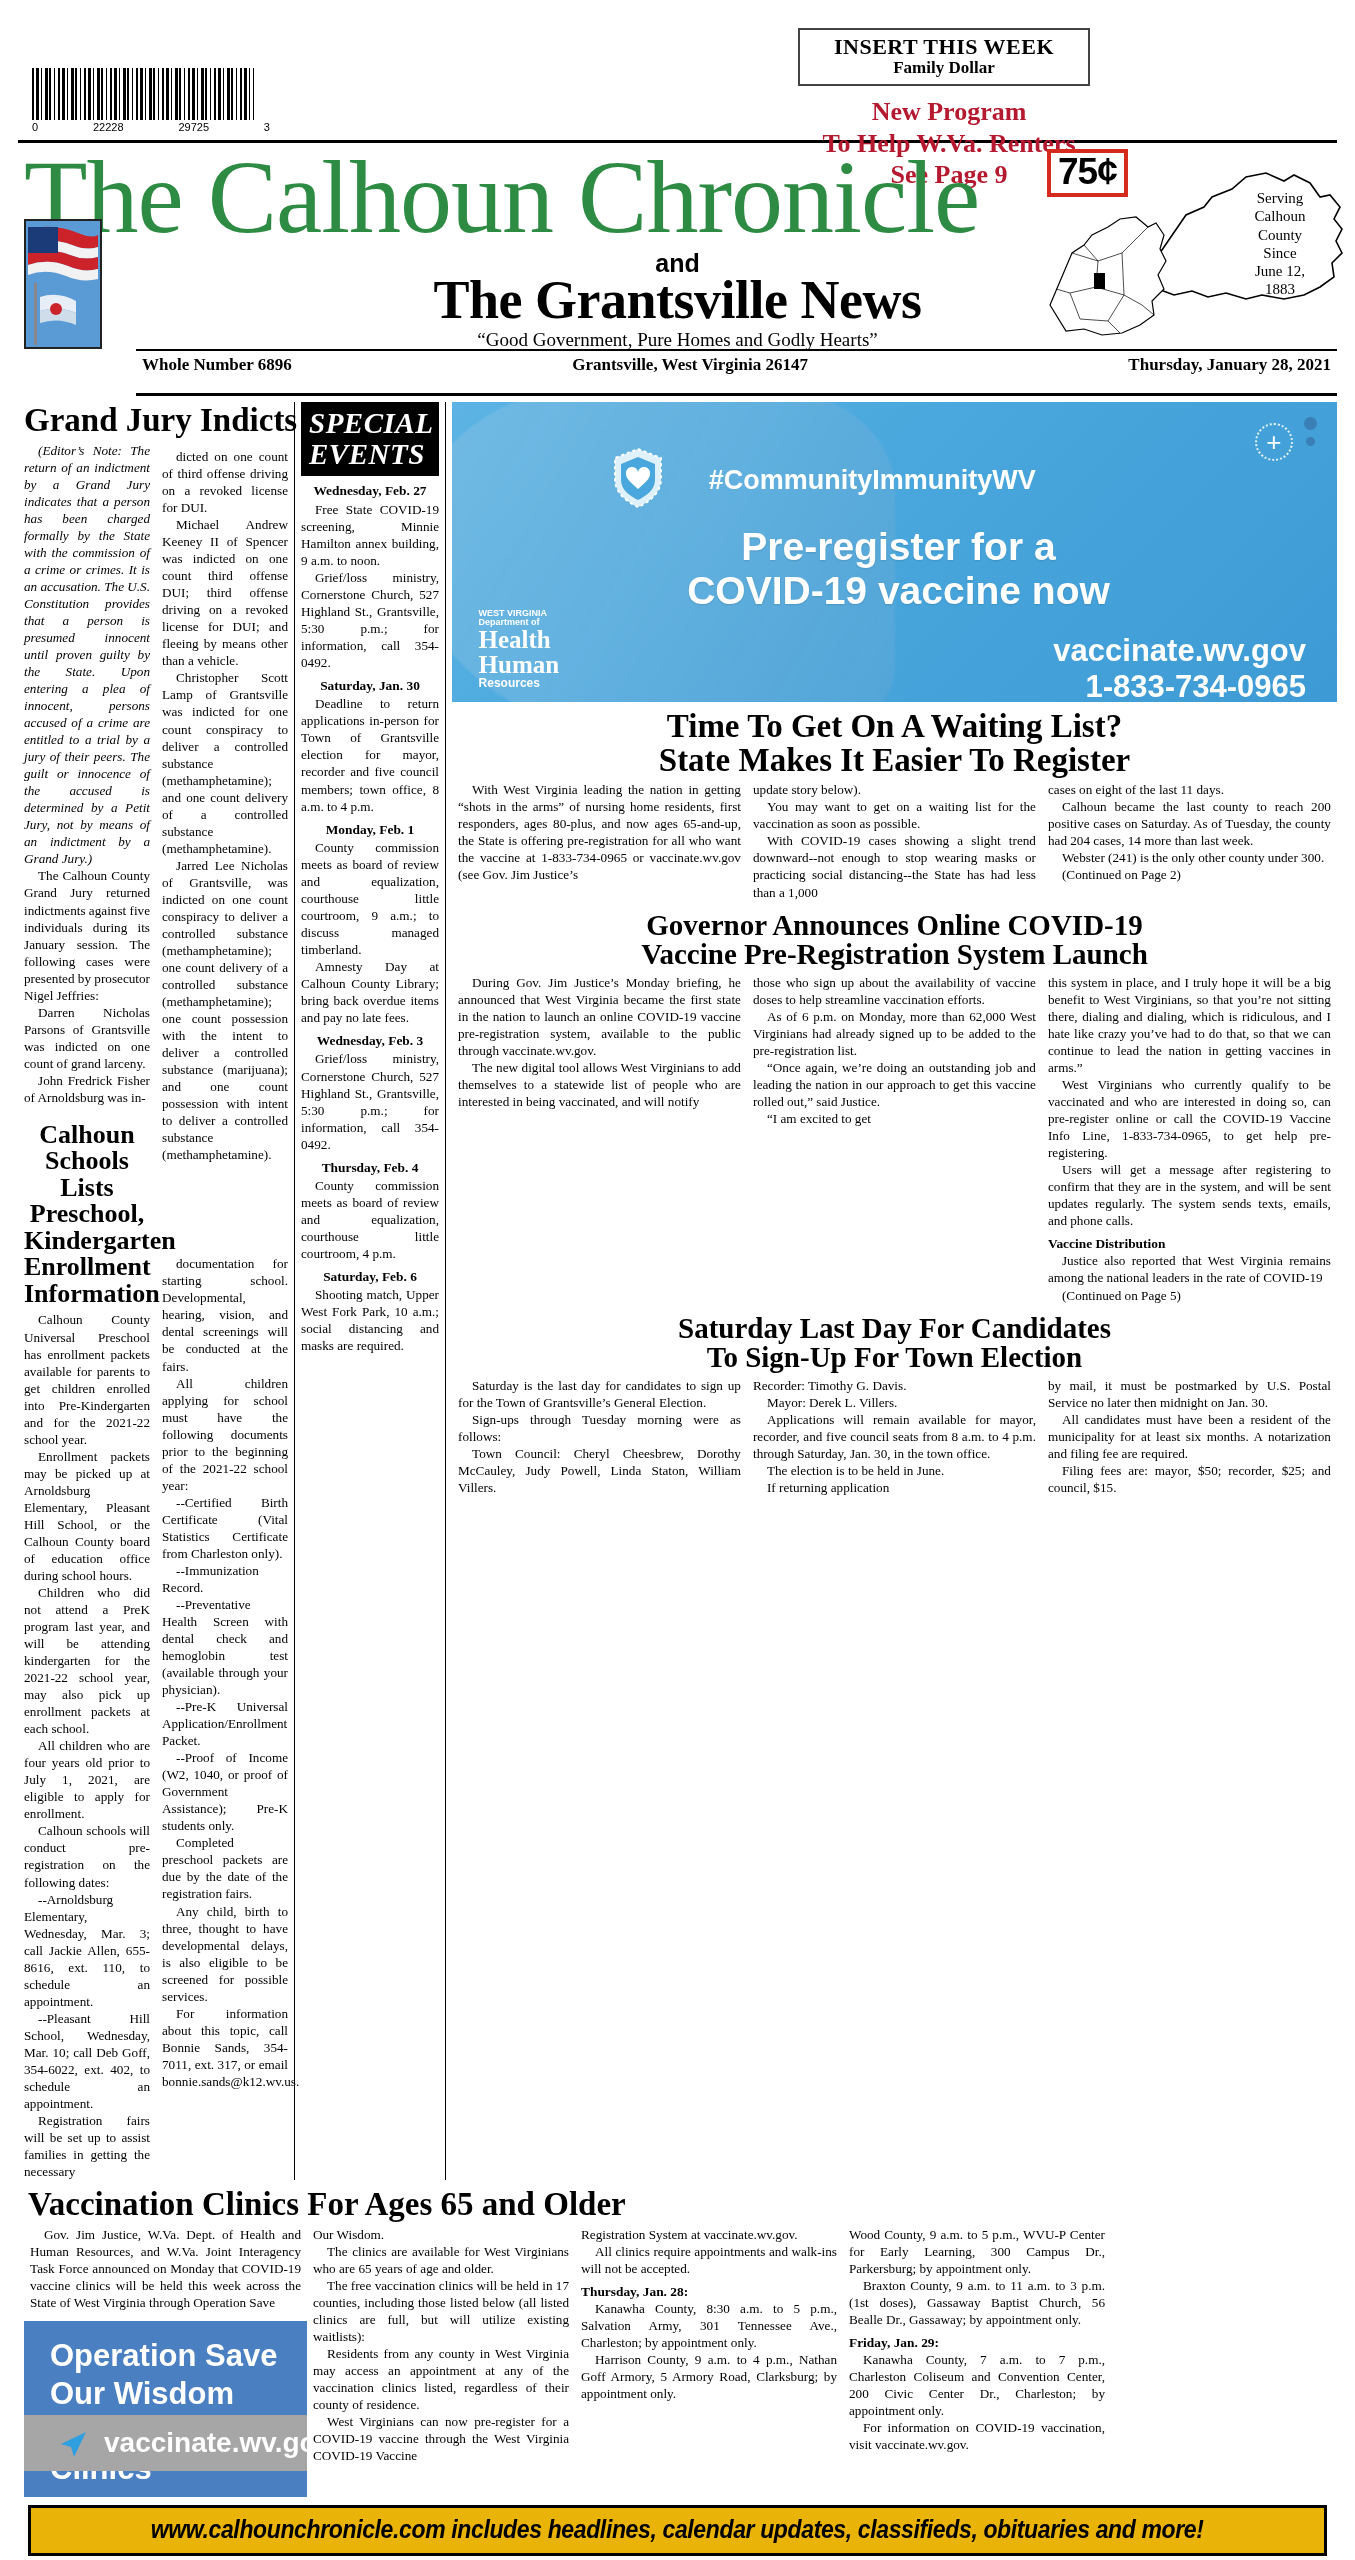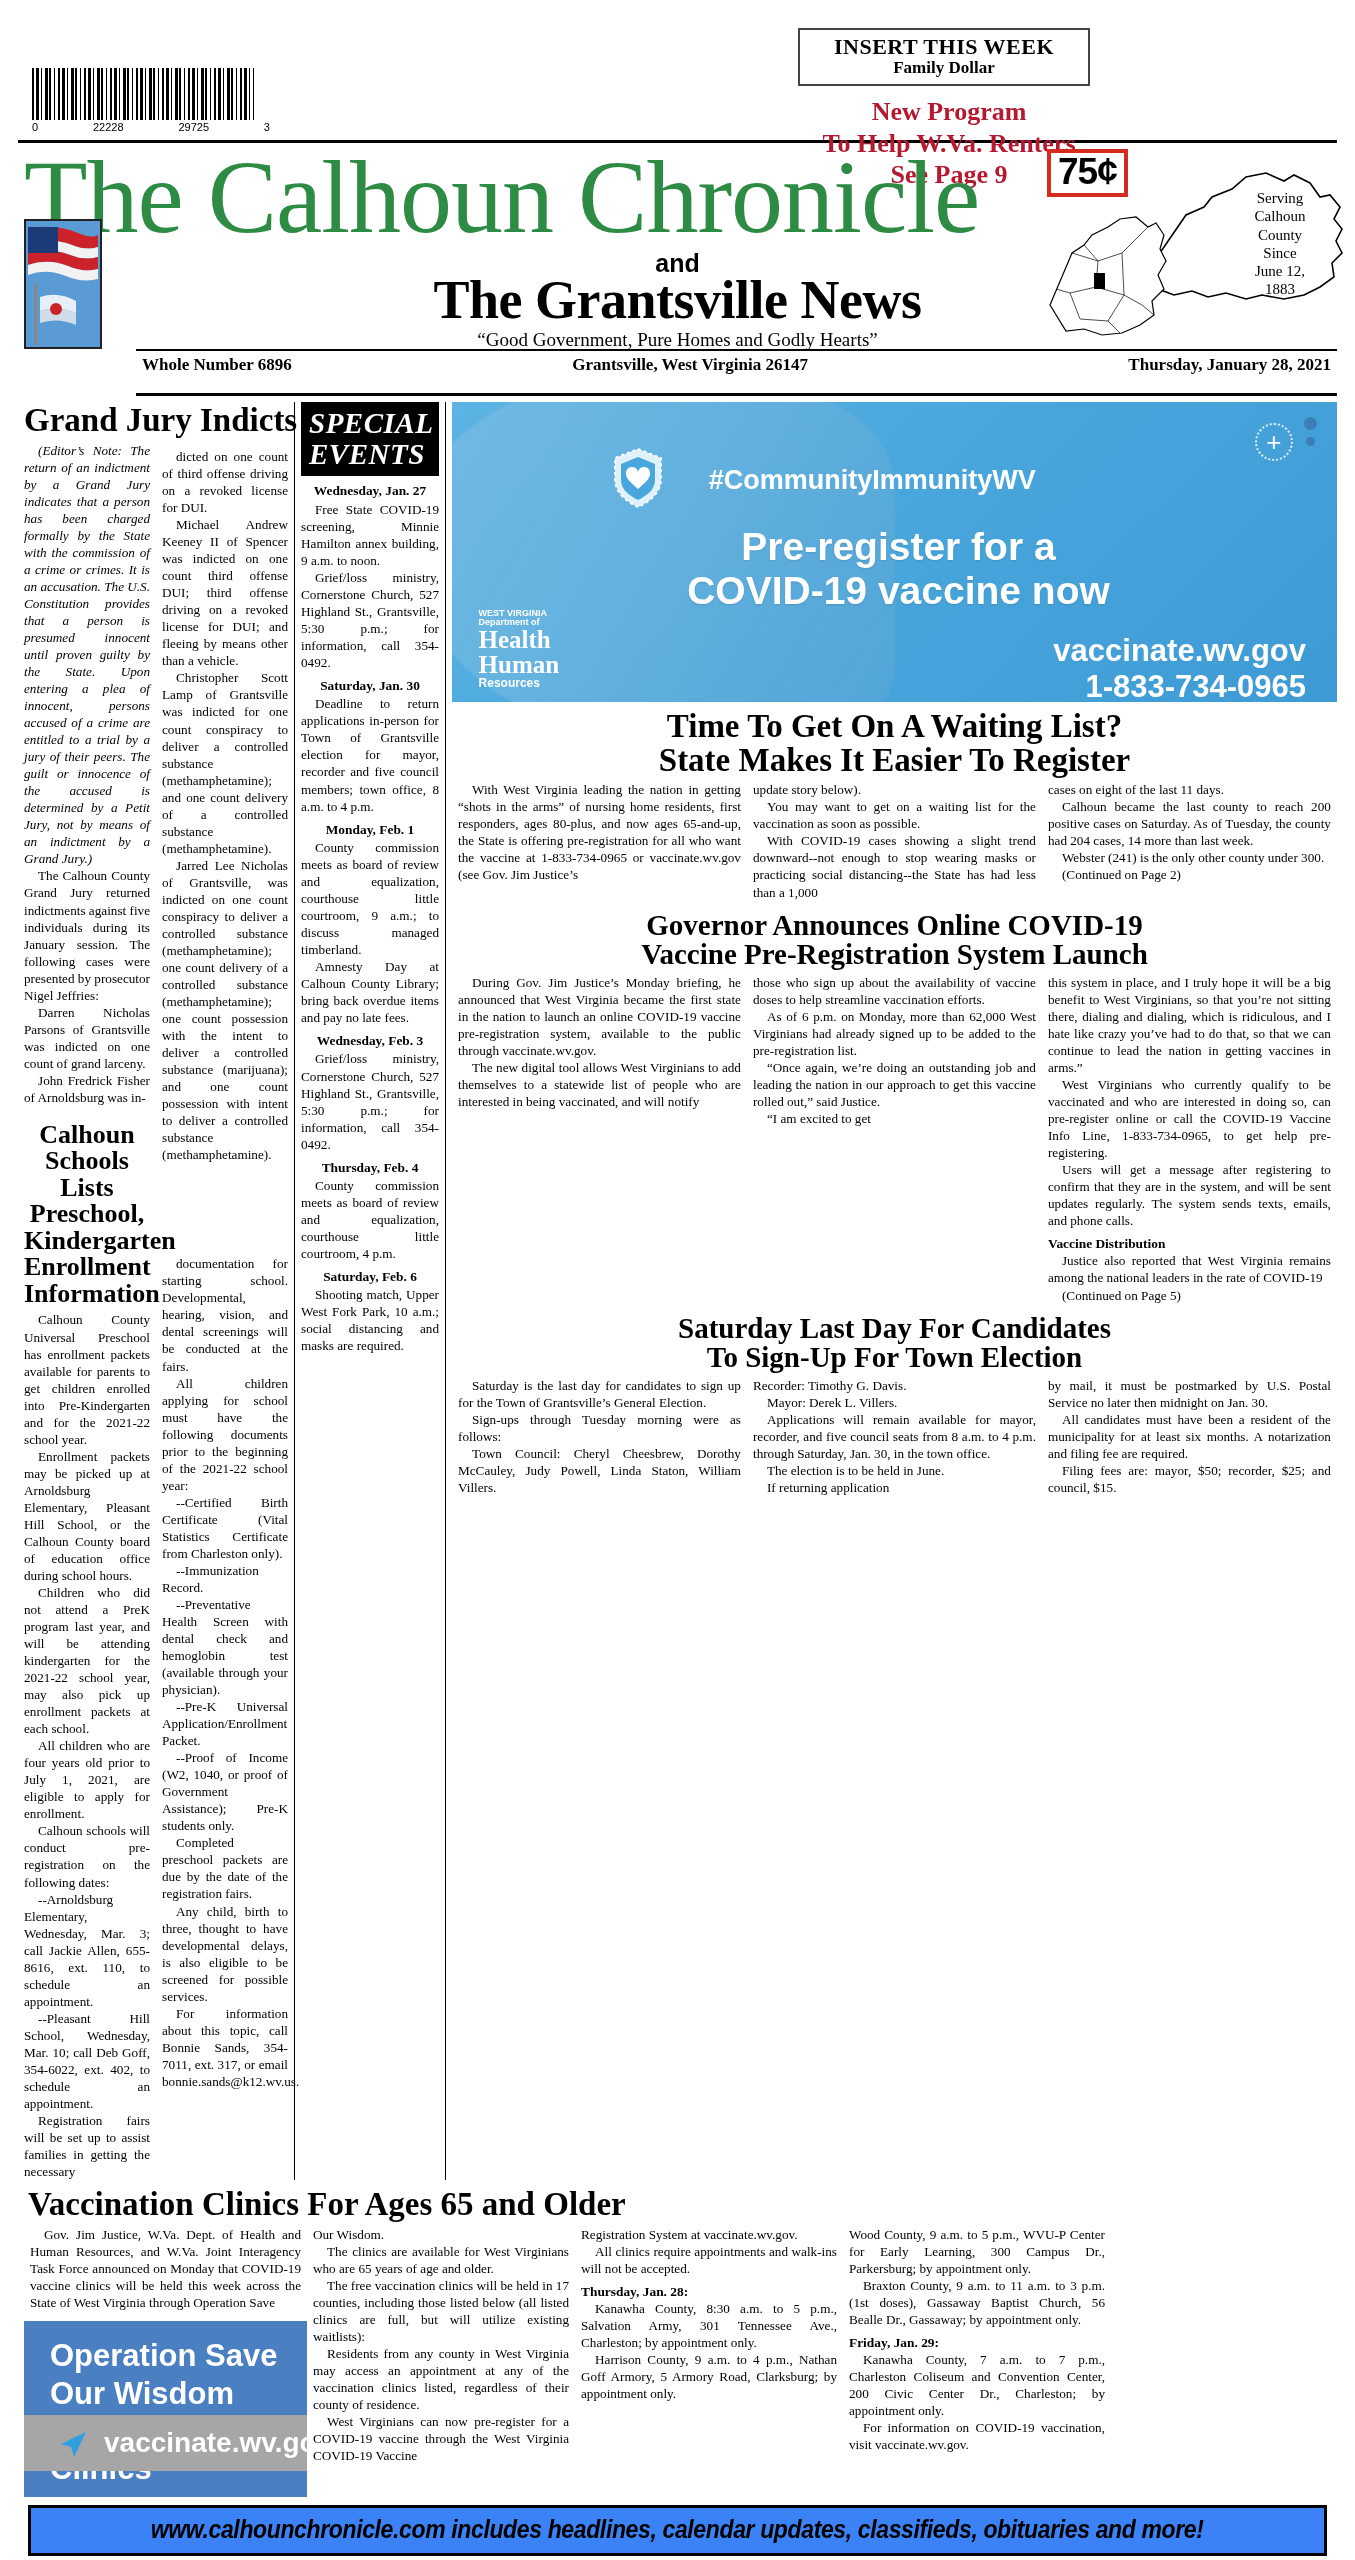--- a/index.html
+++ b/index.html
@@ -127,21 +127,21 @@
   
   .ad-osow { position:relative; width:100%; height:176px; background:#4a7fc1; overflow:hidden; }
   .ad-osow .t1 { position:absolute; left:26px; top:16px; color:#fff;
     font-family:"Liberation Sans", sans-serif; font-weight:bold; font-size:31px; line-height:1.22; }
   .ad-osow .band { position:absolute; left:0; right:0; bottom:26px; height:56px; background:#a6a6a6; }
   .ad-osow .url { position:absolute; left:80px; bottom:38px; color:#fff;
     font-family:"Liberation Sans", sans-serif; font-weight:bold; font-size:28px; }
   .ad-osow .arrow { position:absolute; left:34px; bottom:38px; width:30px; height:30px; }
 
   
-  .footer { margin:8px 14px 0; background:#3b82f6; border:3px solid #000;
+  .footer { margin:8px 14px 0; background:#eab308; border:3px solid #000;
     text-align:center; padding:7px 0 9px; }
   .footer span { font-family:"Liberation Sans", sans-serif; font-style:italic;
     font-weight:bold; font-size:25px; letter-spacing:-.4px; transform:scaleX(.92);
     display:inline-block; }
 
   .sechead { font-weight:bold; font-size:13.4px; margin-top:6px; }
 </style>
 </head>
 <body>
 
@@ -287,21 +287,21 @@
     </div>
 
     <div class="vrule"></div>
 
     <div class="col" style="width:150px;">
       <div class="se-head">
         <div>SPECIAL</div>
         <div>EVENTS</div>
       </div>
 
-      <div class="se-date">Wednesday, Jan. 27</div>
+      <div class="se-date">Wednesday, Feb. 27</div>
       <p class="b">Free State COVID-19 screening, Minnie Hamilton annex building, 9 a.m. to noon.</p>
       <p class="b">Grief/loss ministry, Cornerstone Church, 527 Highland St., Grantsville, 5:30 p.m.; for information, call 354-0492.</p>
 
       <div class="se-date">Saturday, Jan. 30</div>
       <p class="b">Deadline to return applications in-person for Town of Grantsville election for mayor, recorder and five council members; town office, 8 a.m. to 4 p.m.</p>
 
       <div class="se-date">Monday, Feb. 1</div>
       <p class="b">County commission meets as board of review and equalization, courthouse little courtroom, 9 a.m.; to discuss managed timberland.</p>
       <p class="b">Amnesty Day at Calhoun County Library; bring back overdue items and pay no late fees.</p>
 

